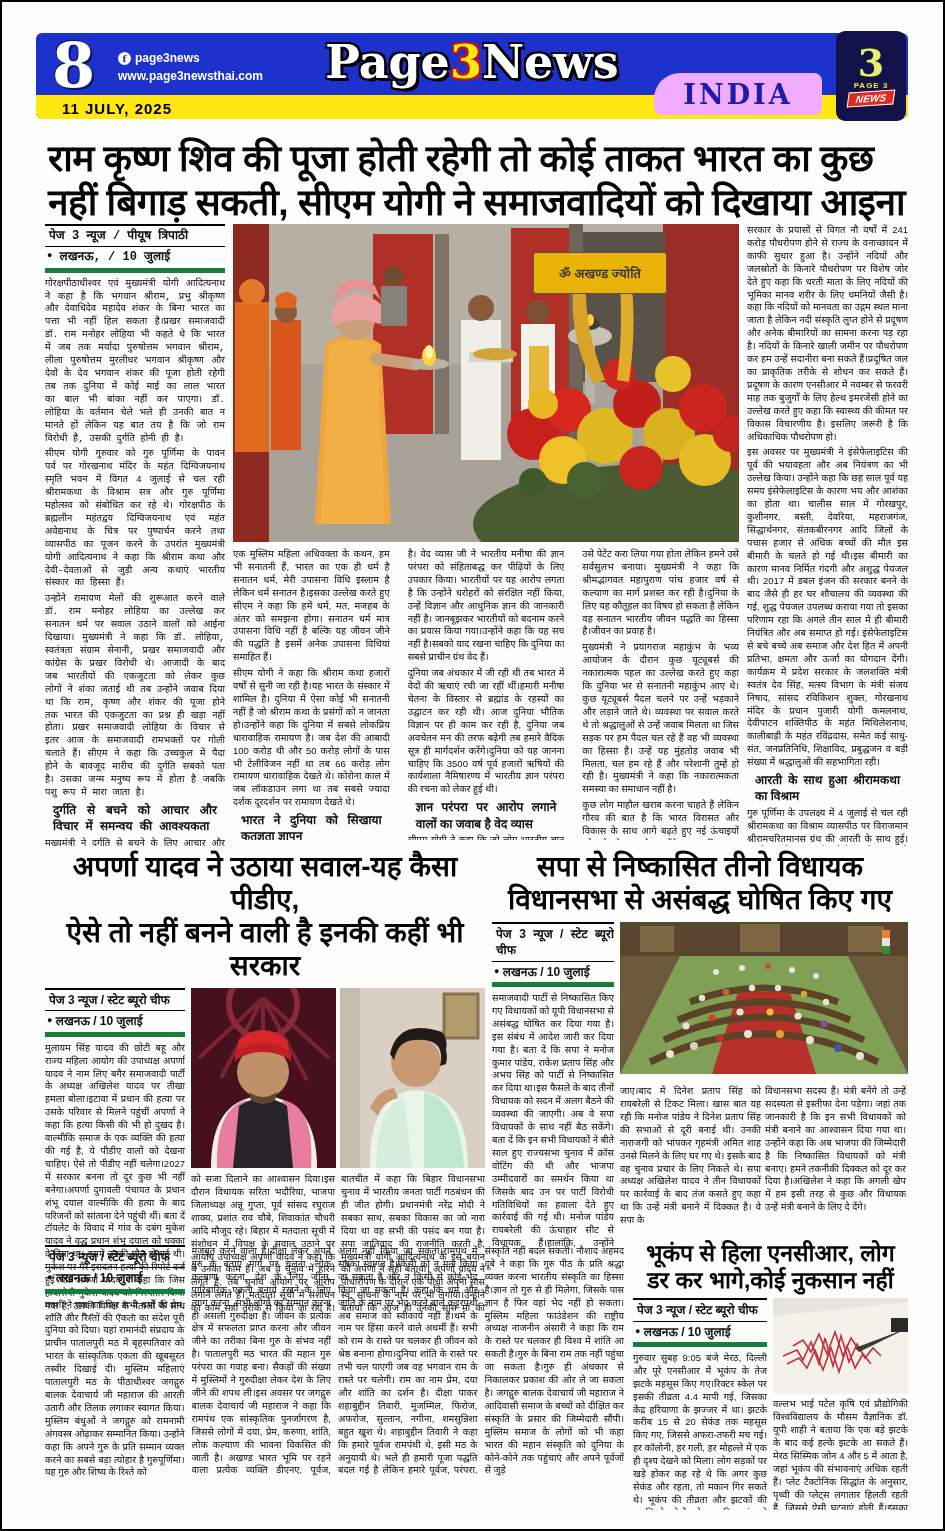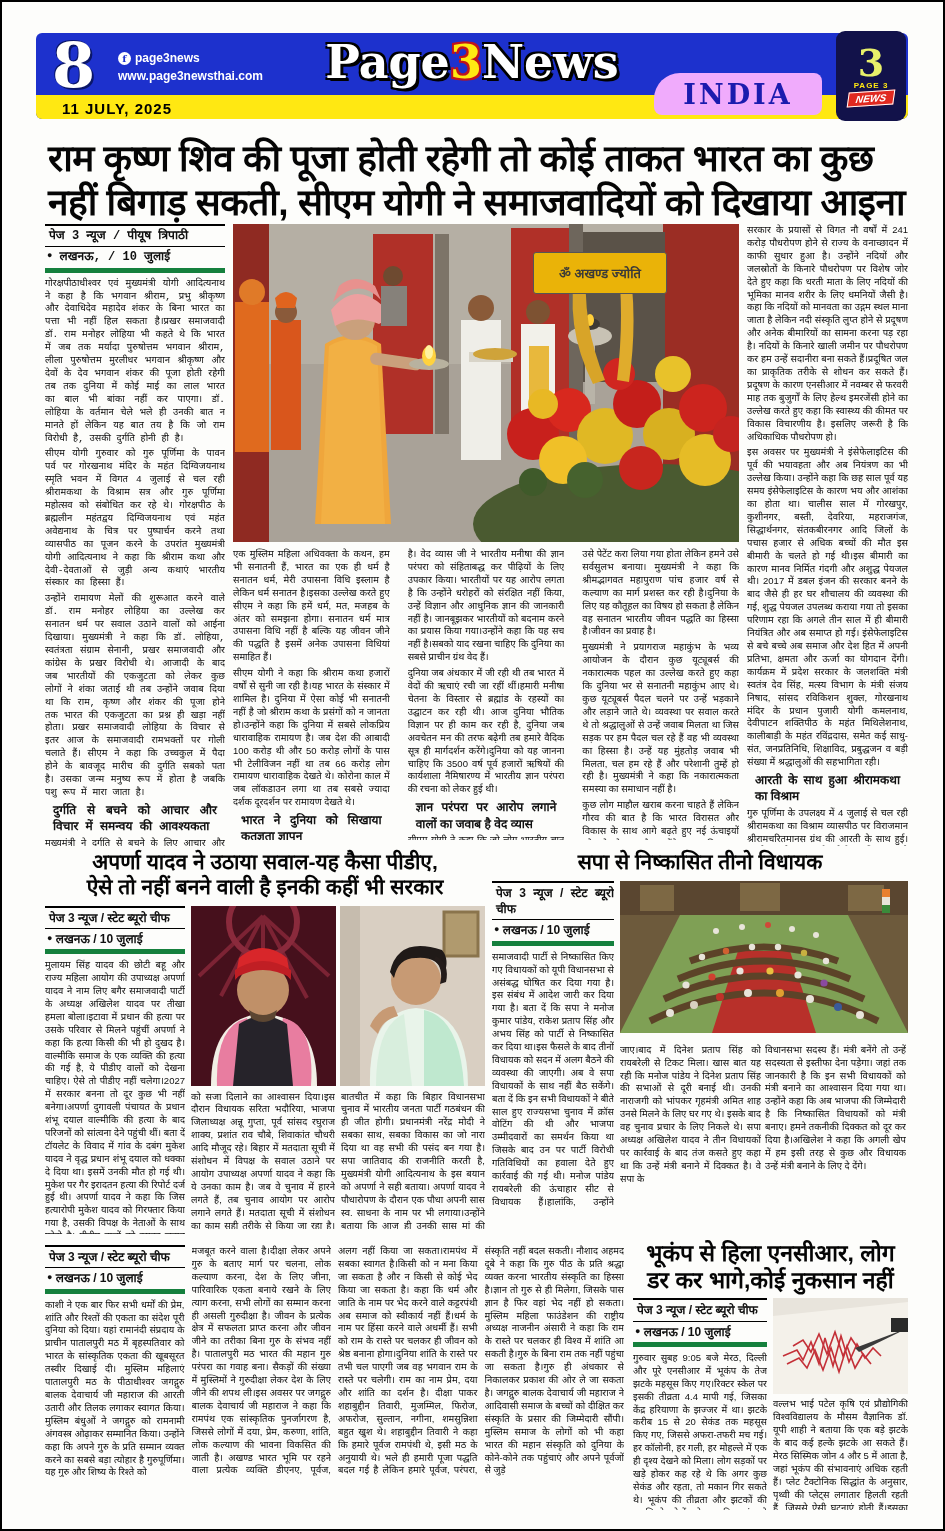--- a/index.html
+++ b/index.html
@@ -51,21 +51,21 @@
   .lead-photo{width:506px;height:318px;position:relative;overflow:hidden;background:#9b958c;}
   .mid-cols{display:flex;gap:18px;margin-top:6px;}
   .mid-col{width:163px;height:292px;}
   .lead-c5{width:161px;height:622px;}
   .photo-sign{position:absolute;left:300px;top:28px;width:132px;height:40px;background:#eab308;border:1px solid #555;
               border-radius:3px;display:flex;align-items:center;justify-content:center;
               font-size:13px;font-weight:bold;color:#3a3a38;}
   .row2{position:absolute;left:45px;top:850px;width:863px;height:414px;display:flex;gap:7px;}
   .storyA{width:440px;}
   .storyB{width:416px;}
-  .sa-head{font-size:21px;}
+  .sa-head{font-size:28px;}
   .sa-body{display:flex;gap:6px;margin-top:6px;}
   .sa-c1{width:140px;height:328px;}
   .sa-right{width:294px;}
   .sa-photos{display:flex;gap:4px;}
   .sa-photo{width:145px;height:180px;overflow:hidden;position:relative;}
   .sa-cols{display:flex;gap:6px;margin-top:5px;}
   .sa-col{width:144px;height:138px;}
   .sb-body{display:flex;gap:6px;margin-top:6px;}
   .sb-c1{width:122px;height:328px;}
   .sb-right{width:288px;}
@@ -295,20 +295,21 @@
                 <p>बातचीत में कहा कि बिहार विधानसभा चुनाव में भारतीय जनता पार्टी गठबंधन की ही जीत होगी। प्रधानमंत्री नरेंद्र मोदी ने सबका साथ, सबका विकास का जो नारा दिया था वह सभी की पसंद बन गया है। सपा जातिवाद की राजनीति करती है, मुख्यमंत्री योगी आदित्यनाथ के इस बयान को अपर्णा ने सही बताया। अपर्णा यादव ने पौधारोपण के दौरान एक पौधा अपनी सास स्व. साधना के नाम पर भी लगाया।उन्होंने बताया कि आज ही उनकी सासू मां की पुण्यतिथि भी है। इसीलिये उन्होंने एक पौधा लगाते कहा कि ये पौधा उन्होंने अपनी सास को समर्पित किया है।</p>
               </div>
           </div>
         </div>
       </div>
     </div>
 
     <div class="storyB">
       <div class="sec-head sa-head">
         <div>सपा से निष्कासित तीनो विधायक</div>
+        <div>विधानसभा से असंबद्ध घोषित किए गए</div>
       </div>
       <div class="sb-body">
         <div class="sb-c1 colbox body-txt">
           <div class="byline">
             <div class="b1">पेज 3 न्यूज /  स्टेट ब्यूरो चीफ</div>
             <div class="b2"><span class="dot">●</span> <span>लखनऊ /  10 जुलाई</span></div>
           </div>
           <p>समाजवादी पार्टी से निष्कासित किए गए विधायकों को यूपी विधानसभा से असंबद्ध घोषित कर दिया गया है। इस संबंध में आदेश जारी कर दिया गया है। बता दें कि सपा ने मनोज कुमार पांडेय, राकेश प्रताप सिंह और अभय सिंह को पार्टी से निष्कासित कर दिया था।इस फैसले के बाद तीनों विधायक को सदन में अलग बैठने की व्यवस्था की जाएगी। अब वे सपा विधायकों के साथ नहीं बैठ सकेंगे। बता दें कि इन सभी विधायकों ने बीते साल हुए राज्यसभा चुनाव में क्रॉस वोटिंग की थी और भाजपा उम्मीदवारों का समर्थन किया था जिसके बाद उन पर पार्टी विरोधी गतिविधियों का हवाला देते हुए कार्रवाई की गई थी। मनोज पांडेय रायबरेली की ऊंचाहार सीट से विधायक हैं।हालांकि, उन्होंने लोकसभा चुनाव से पहले पार्टी छोड़ दी थी। राज्यसभा चुनाव में क्रॉस वोटिंग के बाद से वह भाजपा के खेमे में आ गए थे। लोकसभा चुनाव के पहले रायबरेली सीट से इस बात के भी संकेत मिल रहे थे कि हो सकता है कि मनोज पांडेय को ही टिकट दे दिया</p>
         </div>
         <div class="sb-right">

